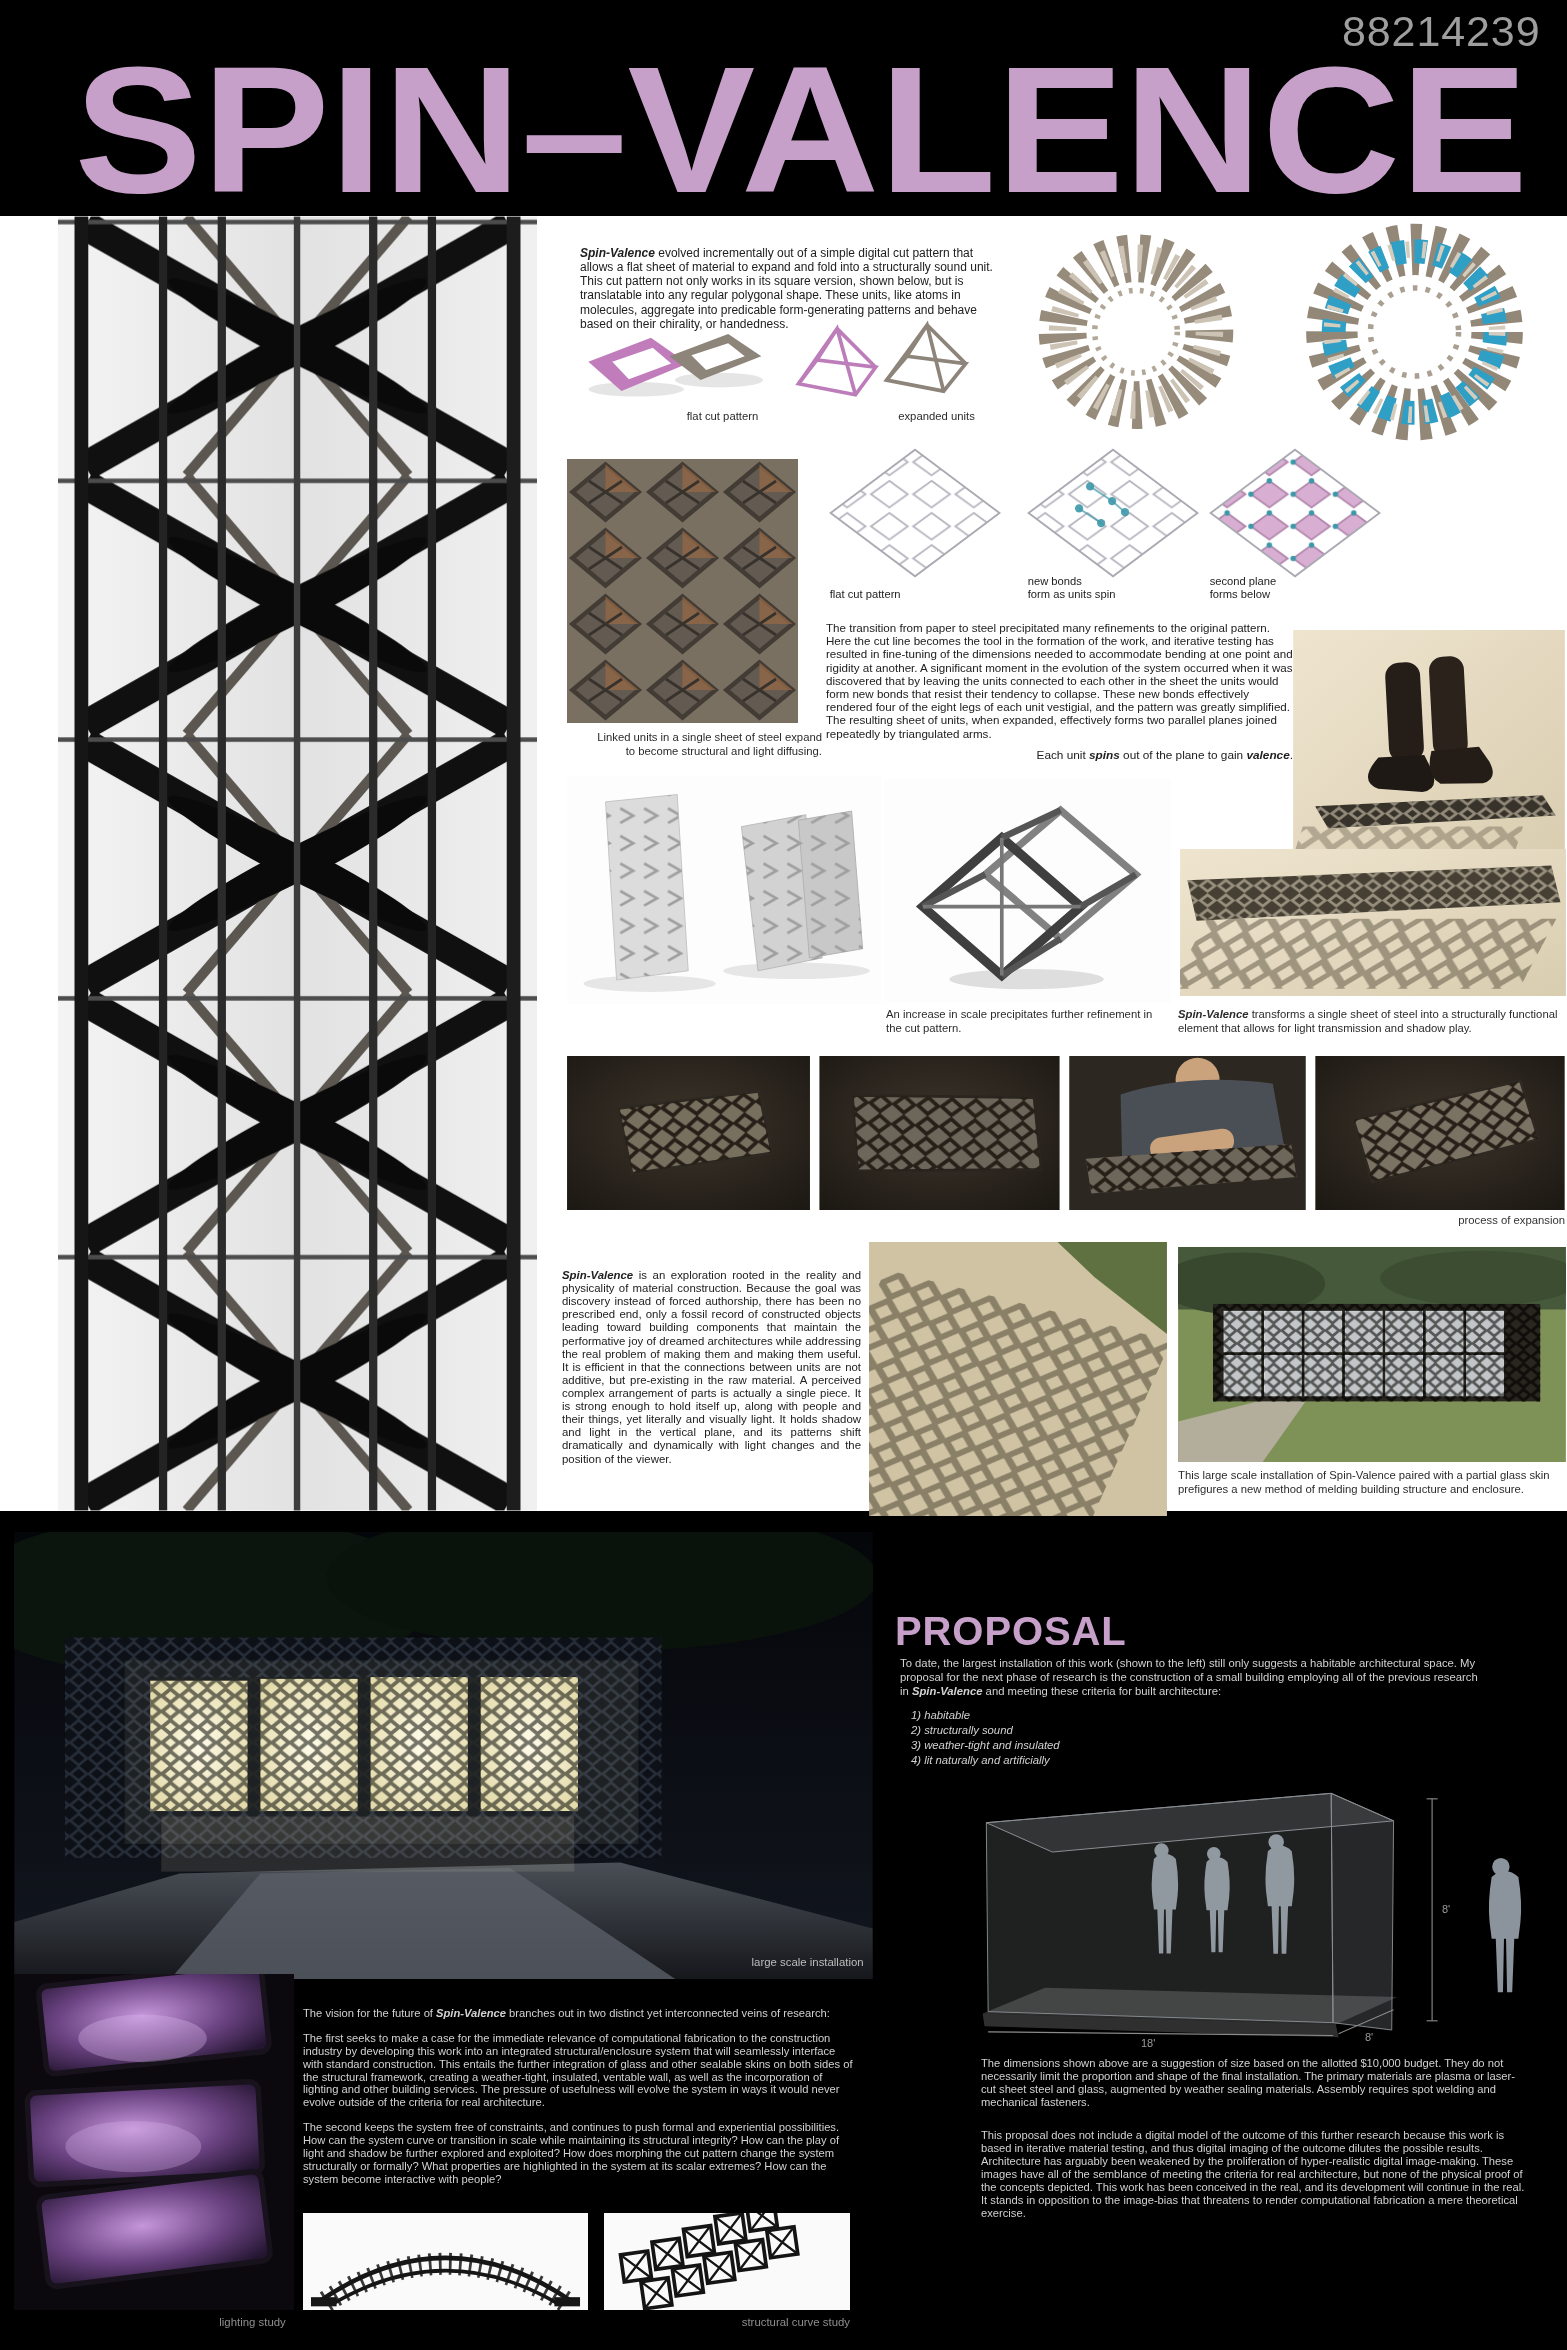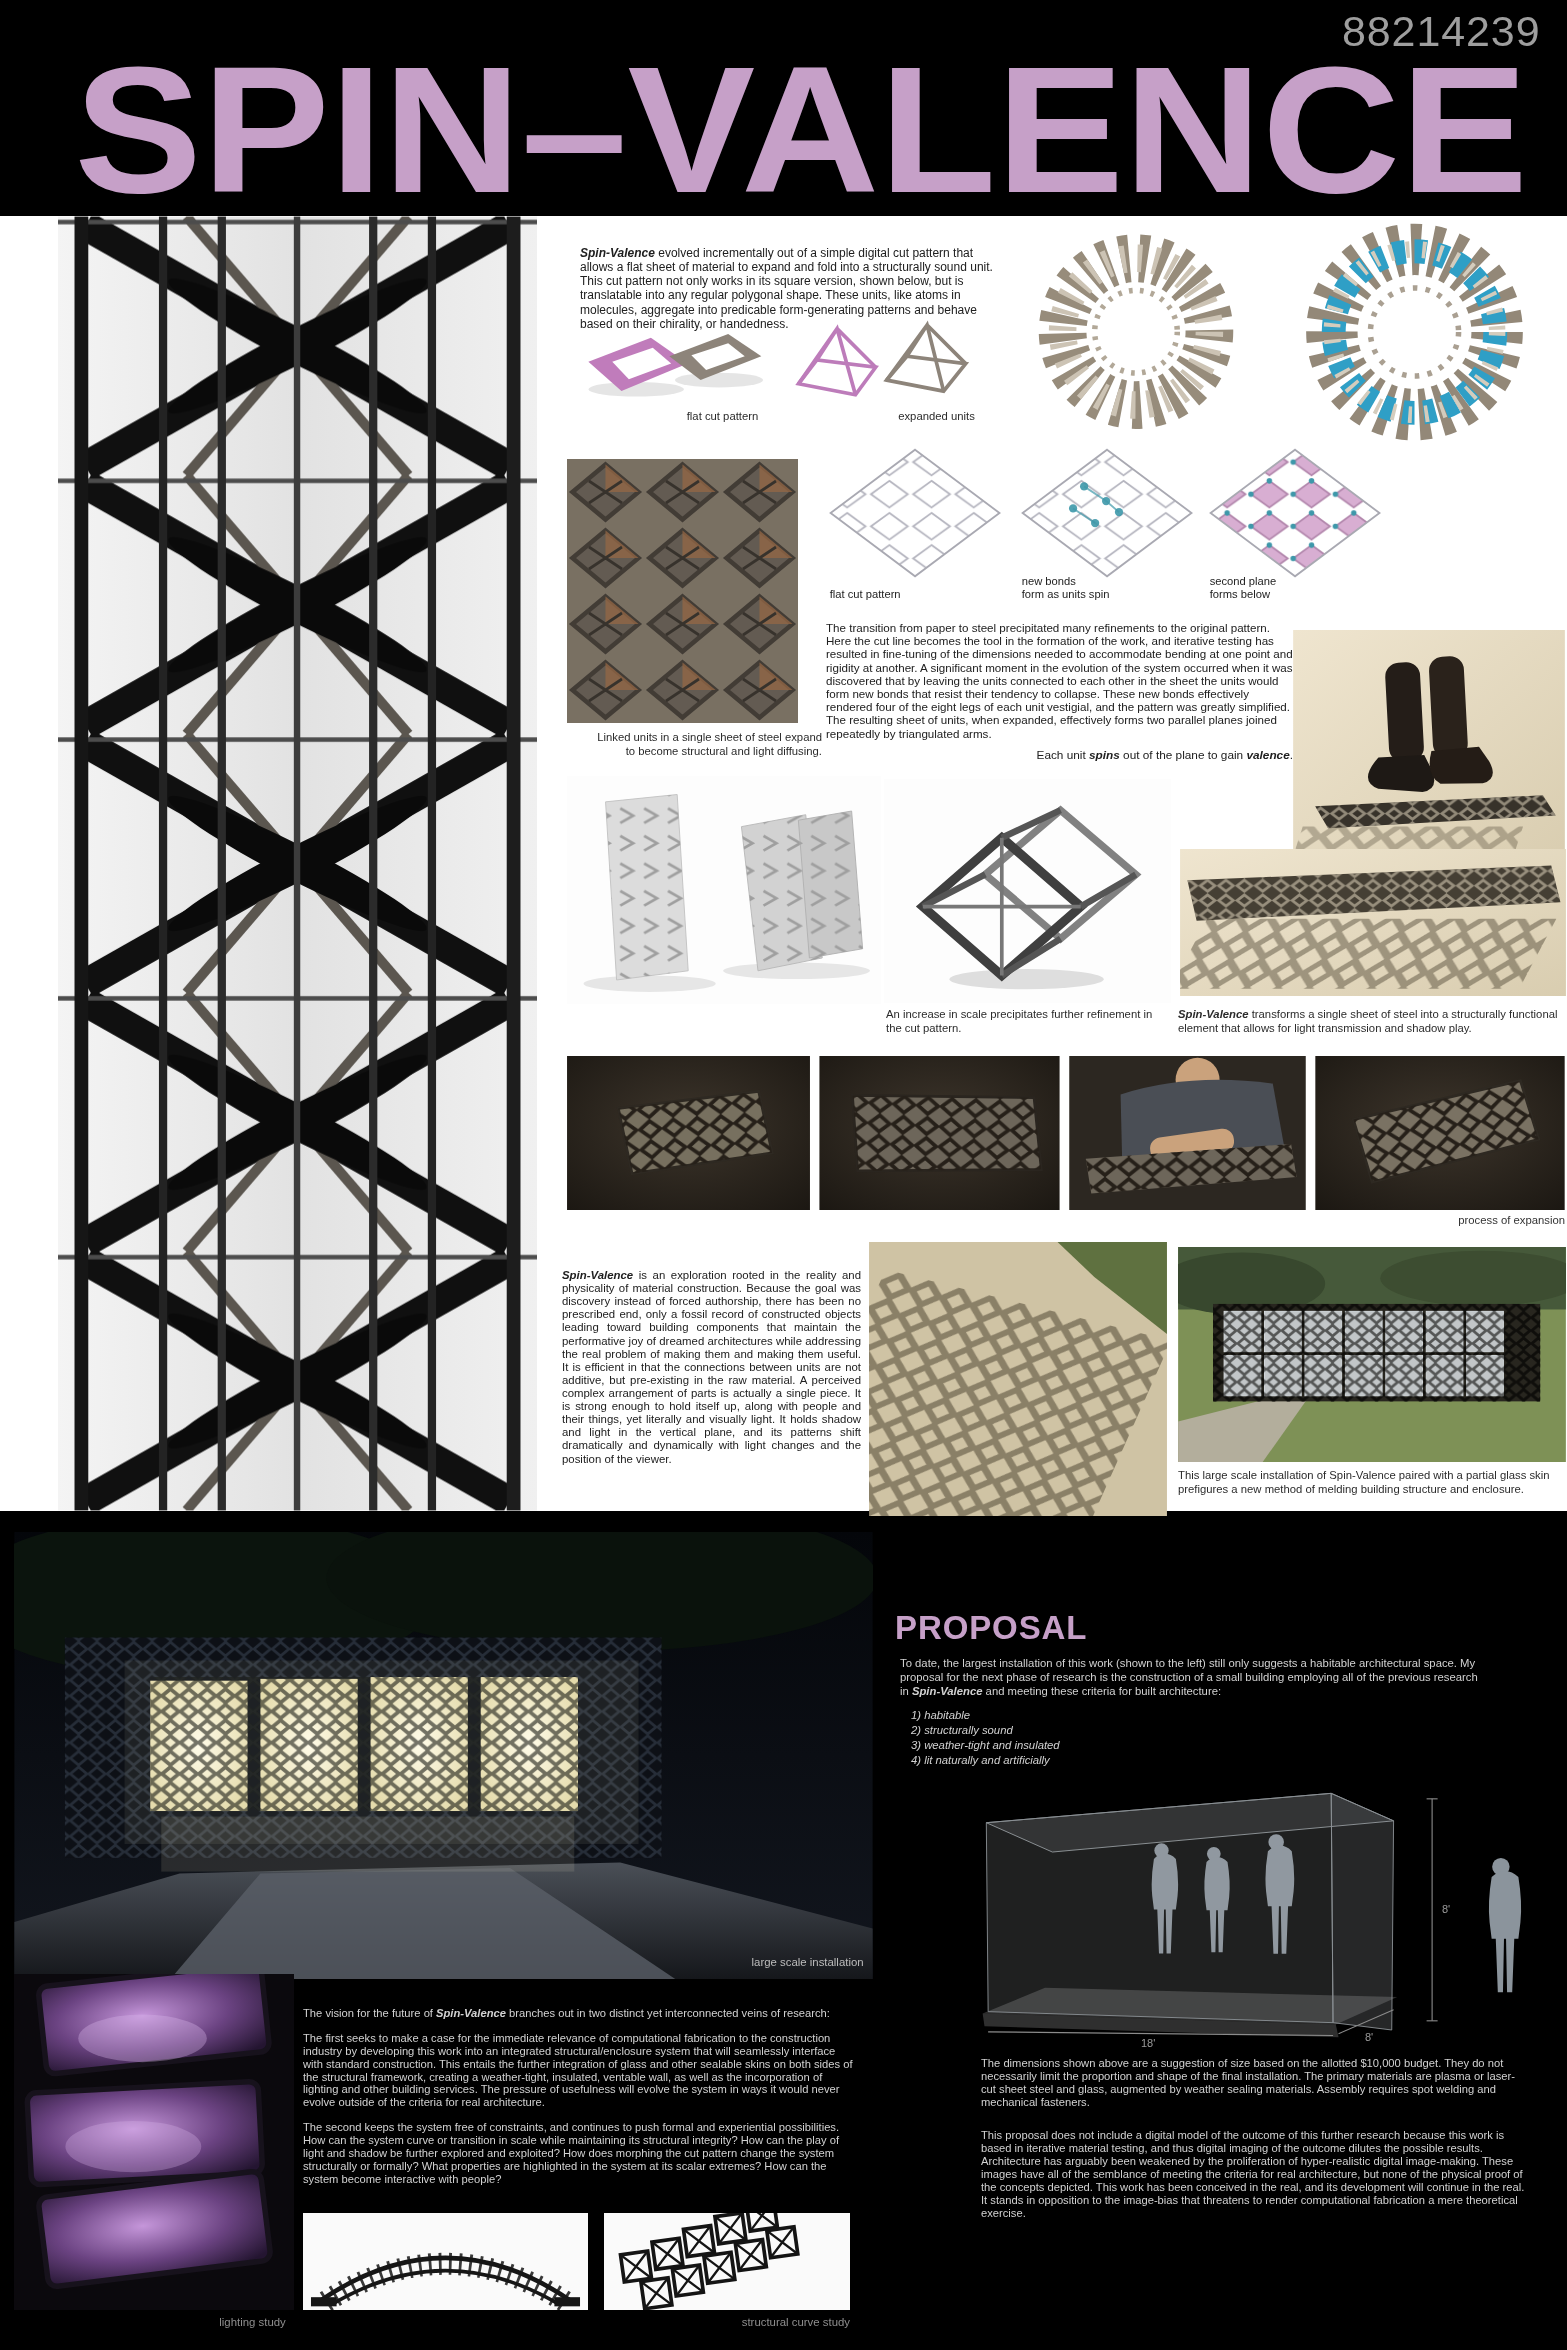--- a/index.html
+++ b/index.html
@@ -172,21 +172,21 @@
   </svg>
   <div class="abs cap" style="left:579px;top:731px;width:231px;text-align:right;margin-left:12px;">Linked units in a single sheet of steel expand to become structural and light diffusing.</div>
 
   <div class="abs" style="left:826px;top:446px;width:741px;height:156px;">
     <div class="abs" style="left:0;top:0;width:184px;height:156px;">
       <svg width="179" height="134" viewBox="0 0 195 146">
         <polygon points="97,4 189,73 97,142 5,73" fill="url(#pd)" stroke="#a9a9b2" stroke-width="2"></polygon>
       </svg>
       <div class="abs step-lbl" style="left:3.7px;bottom:0;">flat cut pattern</div>
     </div>
-    <div class="abs" style="left:192px;top:0;width:184px;height:156px;">
+    <div class="abs" style="left:198px;top:0;width:184px;height:156px;">
       <svg width="179" height="134" viewBox="0 0 195 146">
         <polygon points="97,4 189,73 97,142 5,73" fill="url(#pd)" stroke="#a9a9b2" stroke-width="2"></polygon>
         <g fill="#3e98aa" opacity=".9">
           <circle cx="72" cy="44" r="4.5"></circle>
             <circle cx="96" cy="60" r="4.5"></circle>
             <circle cx="60" cy="68" r="4.5"></circle>
           <circle cx="84" cy="84" r="4.5"></circle>
             <circle cx="110" cy="72" r="4.5"></circle>
         </g>
         <path d="M72,44 L96,60 L110,72 M60,68 L84,84" stroke="#3e98aa" stroke-width="2" fill="none" opacity=".7"></path>
@@ -338,21 +338,21 @@
         <rect x="508" y="158" width="106" height="146" fill="url(#glowrad)"></rect>
       </g>
       <rect x="148" y="158" width="466" height="146" fill="url(#nlatD)"></rect>
       <polygon points="0,487 0,425 180,372 660,360 935,432 935,487" fill="url(#ground)"></polygon>
       <polygon points="170,487 268,372 540,366 720,487" fill="#5a5f68" opacity=".8"></polygon>
       <rect x="160" y="310" width="450" height="60" fill="#efe7c2" opacity=".12"></rect>
     </svg>
     <div class="abs photo-label" style="right:9.2px;bottom:11px;">large scale installation</div>
   </div>
 
-  <div class="abs" style="left:895px;top:1609px;font-size:33px;font-weight:bold;color:#c6a0c8;letter-spacing:0.9px;">PROPOSAL</div>
+  <div class="abs" style="left:895px;top:1609px;font-size:40px;font-weight:bold;color:#c6a0c8;letter-spacing:0.9px;">PROPOSAL</div>
   <p class="abs dk" style="left:900px;top:1657px;width:584px;"><span>To date, the largest installation of this work (shown to the left) still only suggests a habitable architectural space.  My proposal for the next phase of research is the construction of a small building employing all of the previous research in </span><span class="lead">Spin-Valence</span><span> and meeting these criteria for built architecture:</span></p>
   <div class="abs dk" style="left:911px;top:1708px;line-height:1.32;font-style:italic;">
     <div>1)  habitable</div>
     <div>2)  structurally sound</div>
     <div>3)  weather-tight and insulated</div>
     <div>4)  lit naturally and artificially</div>
   </div>
 
   <svg class="abs" style="left:973px;top:1786px;" width="588" height="255" viewBox="0 0 640 278">
     <polygon points="10,248 395,260 462,230 78,220" fill="#cfcfcf" opacity=".22"></polygon>

